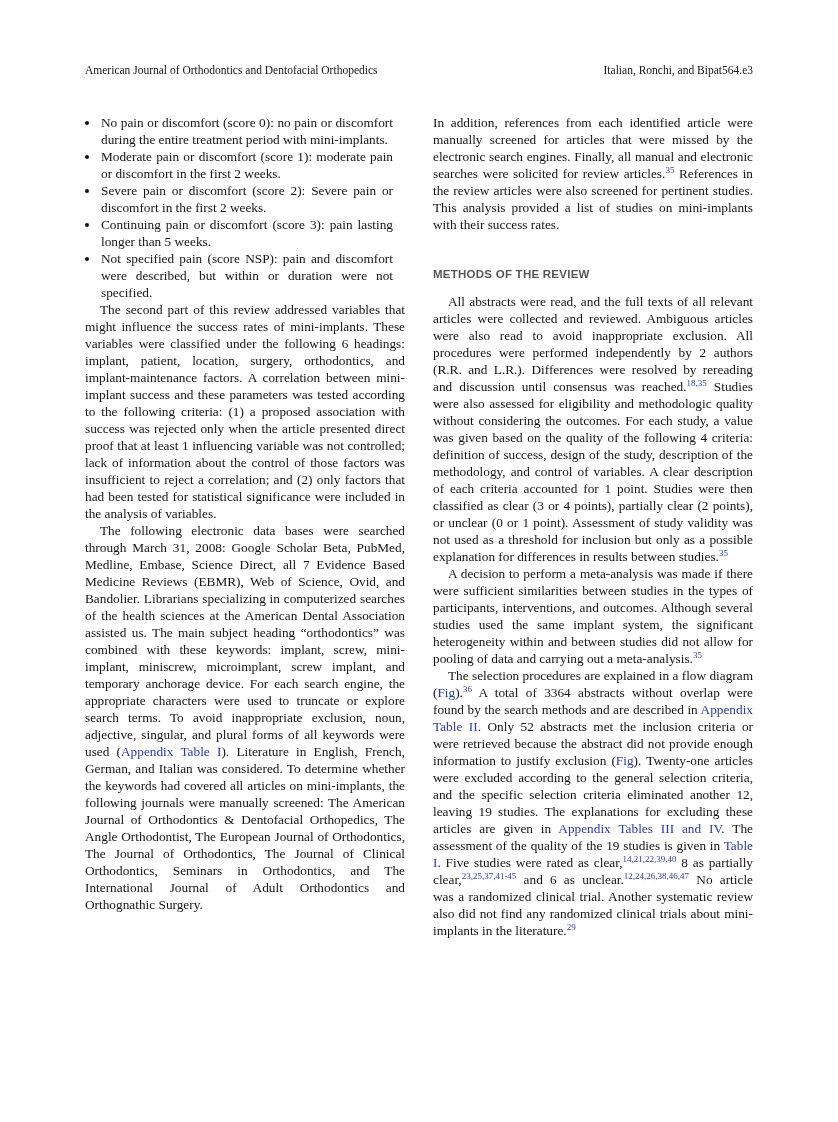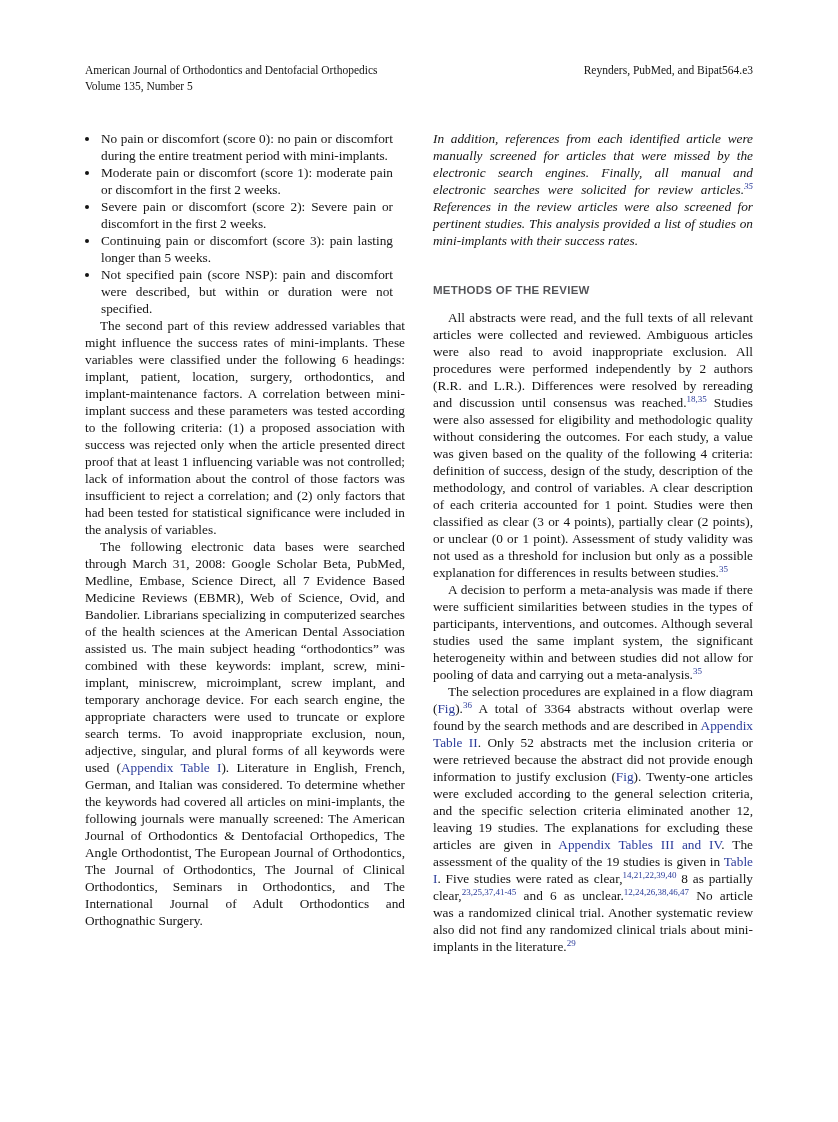--- a/index.html
+++ b/index.html
@@ -30,21 +30,21 @@
     margin-top: 36px;
   }
   .col {
     width: 320px;
     flex: 0 0 320px;
     font-size: 13.3px;
     line-height: 17px;
     text-align: justify;
   }
   .para { margin: 0; text-indent: 15px; }
-  .para.noindent { text-indent: 0; font-style: italic; }
+  .para.noindent { text-indent: 0; }
   .bullets {
     margin: 0 12px 0 0;
     padding-left: 15px;
     list-style: disc outside;
   }
   .bullets li { margin: 0; padding-left: 1px; }
   .section-heading {
     font-family: "Liberation Sans", sans-serif;
     font-weight: 700;
     font-size: 11.5px;
@@ -62,24 +62,23 @@
     vertical-align: super;
   }
 </style>
 </head>
 <body>
 
 <div class="page">
   <header class="page-header">
     <div class="header-left">
       <div>American Journal of Orthodontics and Dentofacial Orthopedics</div>
-      <div>Volume 135, Number 5</div>
     </div>
     <div class="header-right">
-      <span>Reynders, PubMed, and Bipat</span><span class="pageno">564.e3</span>
+      <span>Italian, Ronchi, and Bipat</span><span class="pageno">564.e3</span>
     </div>
   </header>
 
   <main class="columns">
     <section class="col">
         <ul class="bullets">
           <li>No pain or discomfort (score 0): no pain or discomfort during the entire treatment period with mini-implants.</li>
           <li>Moderate pain or discomfort (score 1): moderate pain or discomfort in the first 2 weeks.</li>
           <li>Severe pain or discomfort (score 2): Severe pain or discomfort in the first 2 weeks.</li>
           <li>Continuing pain or discomfort (score 3): pain lasting longer than 5 weeks.</li>

